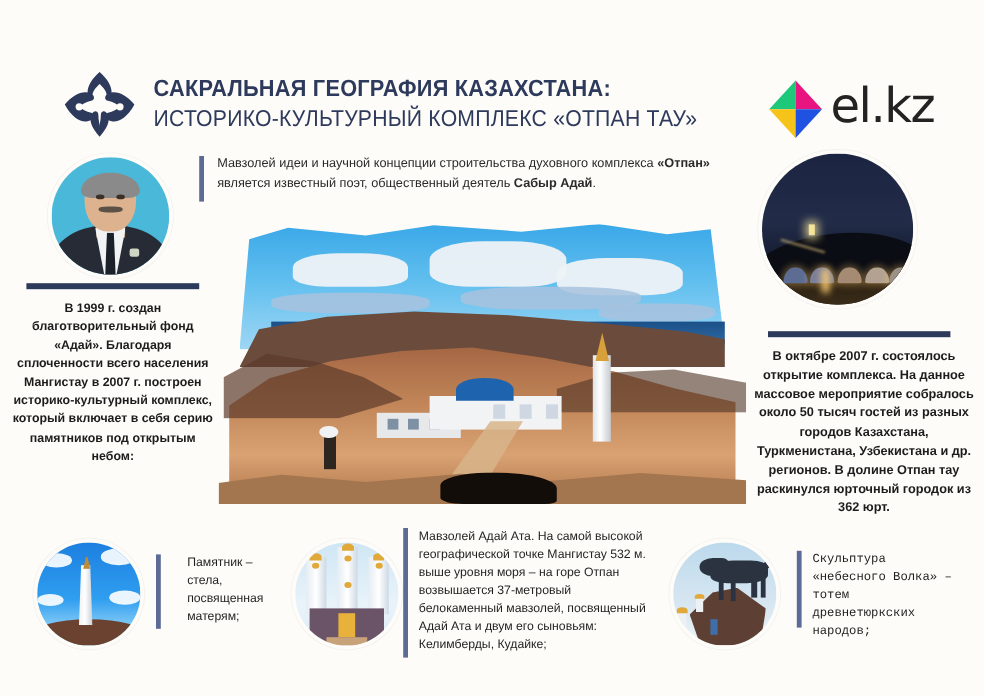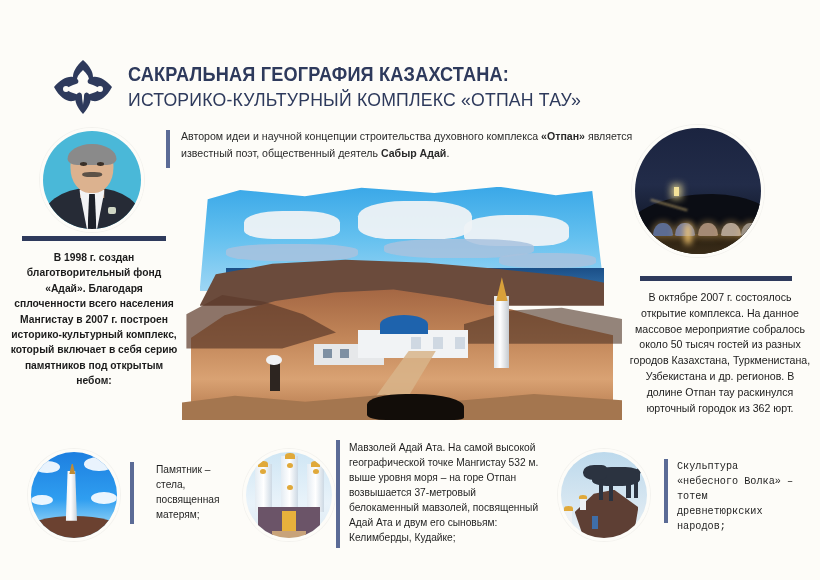--- a/index.html
+++ b/index.html
@@ -184,21 +184,21 @@
 
   
   .divider { position: absolute; height: 5px; background: #2e3a5c; }
   .div-left { left: 22px; top: 236px; width: 144px; }
   .div-right { left: 640px; top: 276px; width: 152px; }
   .side-text {
     position: absolute; text-align: center; font-size: 10.3px; line-height: 15.4px;
     color: #1c1c1c; font-weight: bold;
   }
   .left-text { left: 8px; top: 250px; width: 172px; }
-  .right-text { left: 628px; top: 290px; width: 184px; font-weight: normal; font-size: 10.6px; line-height: 15.8px; }
+  .right-text { left: 628px; top: 290px; width: 184px; font-weight: bold; font-size: 10.6px; line-height: 15.8px; }
 
   
   .cap { position: absolute; }
   .cap-bar { position: absolute; left: 0; top: 0; width: 4px; background: #5b6b96; }
   .cap-text { font-size: 10.2px; line-height: 15px; color: #1f1f1f; }
   .cap1 { left: 130px; top: 462px; width: 96px; }
   .cap1 .cap-bar { height: 62px; }
   .cap1 .cap-text { margin-left: 26px; }
   .cap2 { left: 336px; top: 440px; width: 205px; }
   .cap2 .cap-bar { height: 108px; }
@@ -223,40 +223,51 @@
           <path d="M37 26 C33 29 31 32 33 35 C35 38 39 38 41 35 C43 32 41 29 37 26 Z" fill="#fdfcf8"></path>
           <circle cx="20" cy="33" r="3" fill="#fdfcf8"></circle>
           <circle cx="54" cy="33" r="3" fill="#fdfcf8"></circle>
         </g>
       </svg>
     </div>
     <div class="header-titles">
       <div class="title-line1">САКРАЛЬНАЯ ГЕОГРАФИЯ КАЗАХСТАНА:</div>
       <div class="title-line2">ИСТОРИКО-КУЛЬТУРНЫЙ КОМПЛЕКС «ОТПАН ТАУ»</div>
     </div>
+    <div class="elkz">
+      <div class="elkz-mark">
+        <svg viewBox="0 0 54 54" width="54" height="54">
+          <path d="M27 3 L27 27 L5 27 Z" fill="#1ec87a"></path>
+          <path d="M27 3 L27 27 L49 27 Z" fill="#e8147f"></path>
+          <path d="M27 27 L27 51 L5 27 Z" fill="#f6c318"></path>
+          <path d="M27 27 L27 51 L49 27 Z" fill="#1f52e0"></path>
+        </svg>
+      </div>
+      <div class="elkz-text">el.kz</div>
+    </div>
   </div>
 
   <div class="circ portrait">
     <div class="p-bg"></div>
     <div class="p-suit"></div>
     <div class="p-neck"></div>
     <div class="p-shirt"></div>
     <div class="p-tie"></div>
     <div class="p-face"></div>
     <div class="p-hair"></div>
     <div class="p-eyeL"></div>
     <div class="p-eyeR"></div>
     <div class="p-mous"></div>
     <div class="p-pin"></div>
   </div>
 
   <div class="quote">
     <div class="quote-bar"></div>
     <div class="quote-text">
-      <span>Автором идеи и научной концепции строительства духовного комплекса </span><b>«Отпан»</b><span> является известный поэт, общественный деятель </span><b>Сабыр Адай</b><span>.</span>
+      <span>Мавзолей идеи и научной концепции строительства духовного комплекса </span><b>«Отпан»</b><span> является известный поэт, общественный деятель </span><b>Сабыр Адай</b><span>.</span>
     </div>
   </div>
 
   <div class="circ nightpic">
     <div class="n-sky"></div>
     <div class="n-hill"></div>
     <div class="n-mon"></div>
     <div class="n-road"></div>
     <div class="n-ground"></div>
     <div class="yurt y1"></div>
@@ -292,21 +303,21 @@
     <div class="l-minaret"></div>
     <div class="l-minaret-top"></div>
     <div class="l-path"></div>
     <div class="l-fg"></div>
     <div class="l-blackrock"></div>
     <div class="l-lamp"></div>
     <div class="l-lamp-b"></div>
   </div>
 
   <div class="divider div-left"></div>
-  <div class="side-text left-text">В 1998 г. создан благотворительный фонд «Адай». Благодаря сплоченности всего населения Мангистау в 2007 г. построен историко-культурный комплекс, который включает в себя серию памятников под открытым небом:</div>
+  <div class="side-text left-text">В 1999 г. создан благотворительный фонд «Адай». Благодаря сплоченности всего населения Мангистау в 2007 г. построен историко-культурный комплекс, который включает в себя серию памятников под открытым небом:</div>
 
   <div class="divider div-right"></div>
   <div class="side-text right-text">В октябре 2007 г. состоялось открытие комплекса. На данное массовое мероприятие собралось около 50 тысяч гостей из разных городов Казахстана, Туркменистана, Узбекистана и др. регионов. В долине Отпан тау раскинулся юрточный городок из 362 юрт.</div>
 
   <div class="circ pic-stela">
     <div class="s-sky"></div>
     <div class="s-cloud" style="left:4%;top:10%;width:30%;height:14%;"></div>
     <div class="s-cloud" style="left:62%;top:6%;width:34%;height:16%;"></div>
     <div class="s-cloud" style="left:0%;top:50%;width:26%;height:12%;"></div>
     <div class="s-cloud" style="left:70%;top:46%;width:30%;height:14%;"></div>

